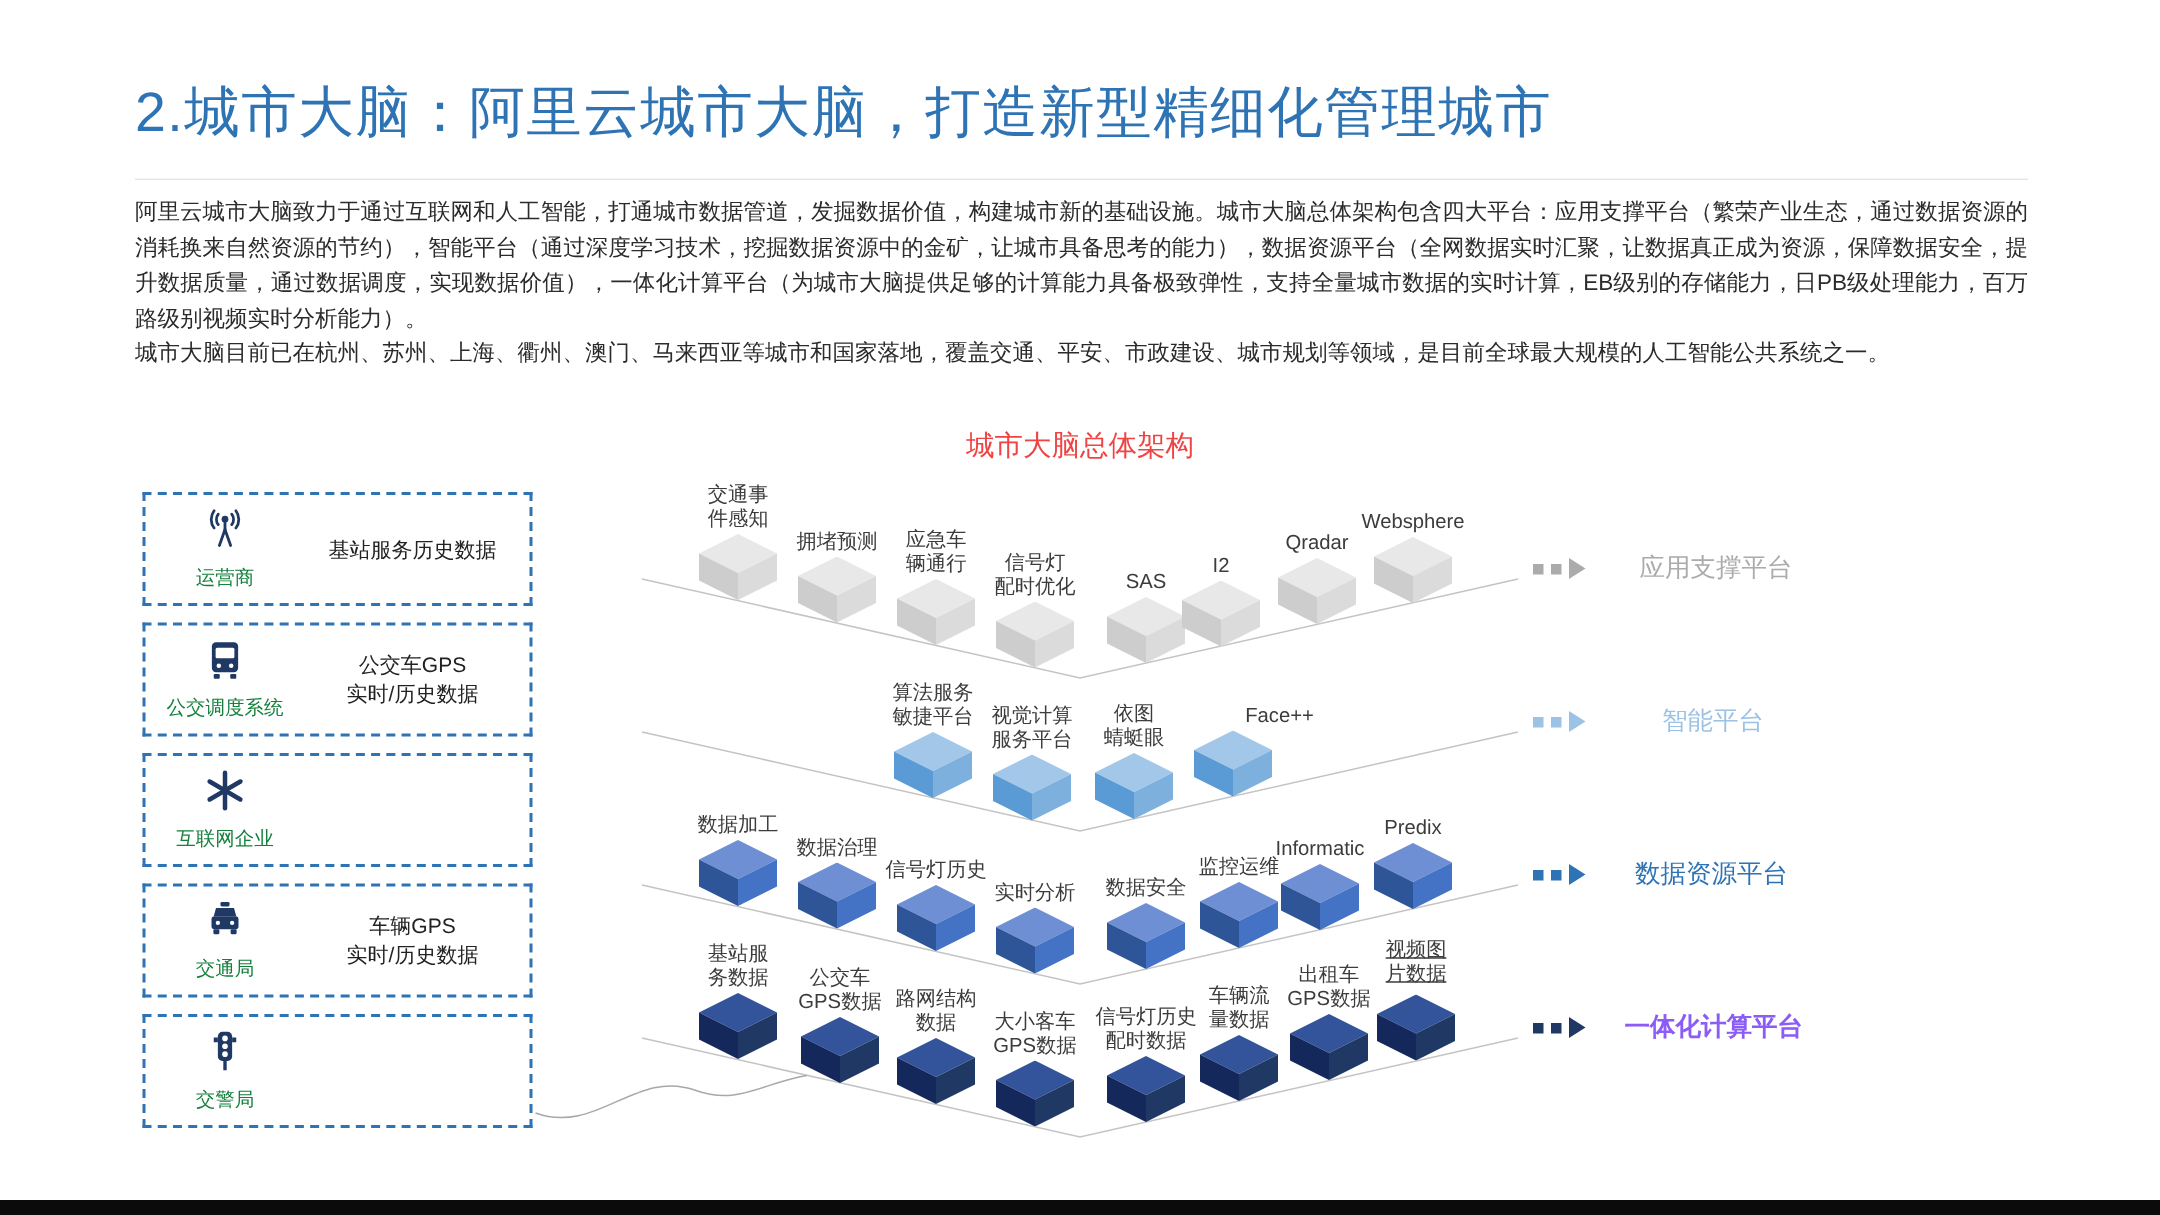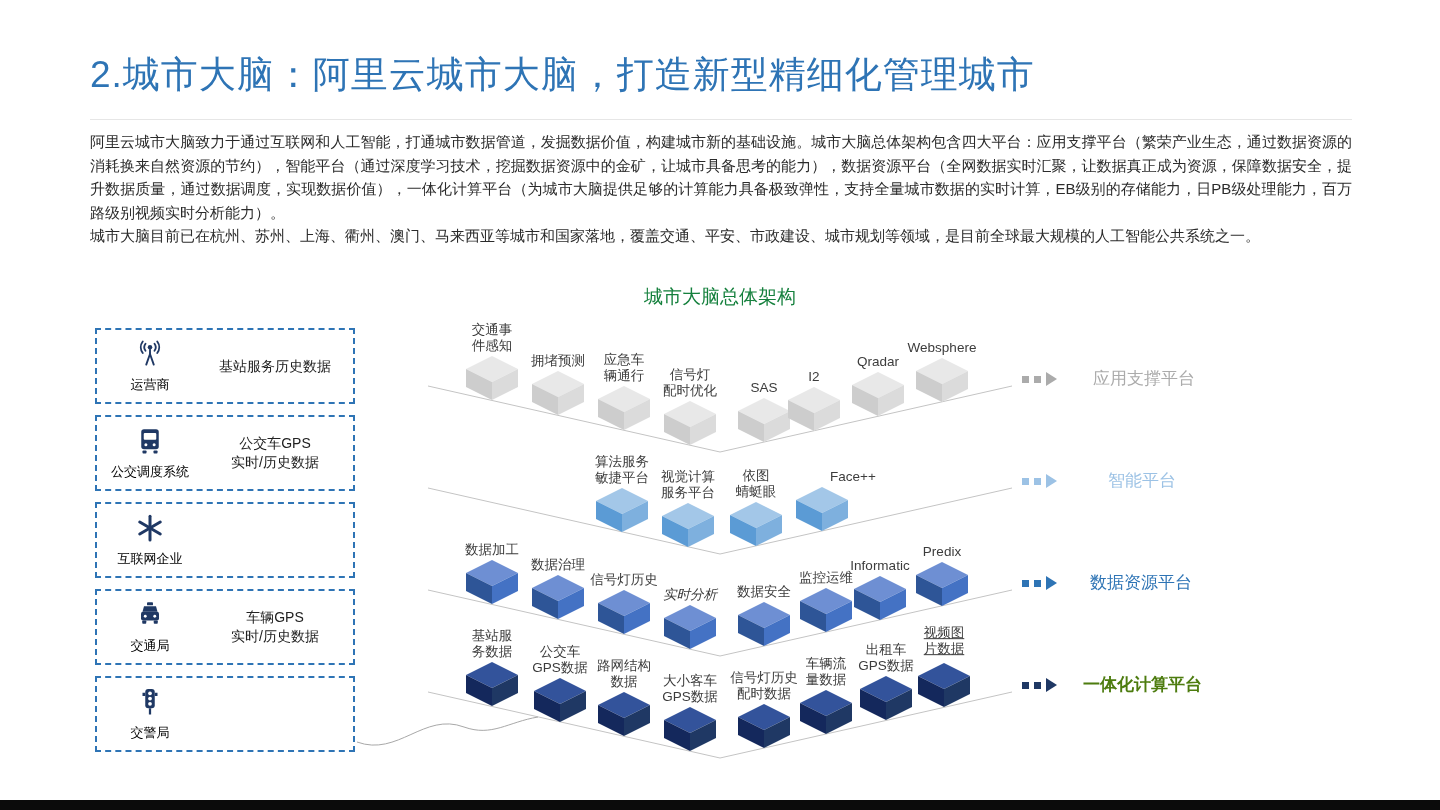--- a/index.html
+++ b/index.html
@@ -6,26 +6,26 @@
   .slide{position:relative;width:1440px;height:810px;background:#ffffff;overflow:hidden;
          font-family:"Liberation Sans","DejaVu Sans",sans-serif;color:#262626;}
   .page-title{position:absolute;left:90px;top:50px;margin:0;font-size:37px;font-weight:500;
               letter-spacing:1px;color:#2E74B5;white-space:nowrap;}
   .title-divider{position:absolute;left:90px;top:119px;width:1262px;height:1px;background:#E6E6E6;}
   .body-text{position:absolute;left:90px;width:1262px;margin:0;font-size:15px;line-height:23.5px;
              text-align:justify;color:#2b2b2b;}
   .p1{top:130px;}
   .p2{top:224px;}
   .diagram-title{position:absolute;left:430px;width:580px;top:284px;text-align:center;
-                 font-size:19px;color:#15803d;}
+                 font-size:19px;color:#ef4444;}
   
   .src-box{position:absolute;left:95px;width:260px;height:76px;border:2px dashed #2E74B5;box-sizing:border-box;}
   .src-left{position:absolute;left:0;top:0;width:106px;height:100%;display:flex;flex-direction:column;
             align-items:center;justify-content:center;gap:3px;color:#1F3864;}
-  .src-caption{font-size:13px;color:#000000;}
+  .src-caption{font-size:13px;color:#15803d;}
   .src-label{position:absolute;left:106px;right:6px;top:0;height:100%;display:flex;align-items:center;
              justify-content:center;text-align:center;font-size:14px;color:#222;white-space:pre-line;line-height:1.35;}
   
   .cube-wrap{position:absolute;width:52px;height:44px;}
   .cube-label{position:absolute;transform:translate(-50%,-100%);white-space:pre-line;text-align:center;
               font-size:13.5px;line-height:1.18;color:#3c3c3c;width:max-content;}
   
   .plat-arrow{position:absolute;display:flex;align-items:center;gap:5px;}
   .plat-arrow .sq{width:7px;height:7px;background:currentColor;display:inline-block;}
   .plat-arrow .tri{width:0;height:0;border-top:7px solid transparent;border-bottom:7px solid transparent;
@@ -235,21 +235,21 @@
           <polygon points="26,0 52,13 26,26 0,13" fill="#6E8FD3"></polygon>
           <polygon points="0,13 26,26 26,44 0,31" fill="#2E5597"></polygon>
           <polygon points="26,26 52,13 52,31 26,44" fill="#4472C4"></polygon>
         </svg></div>
       <div class="cube-label" style="left: 624px; top: 588.301px;">信号灯历史</div>
       <div class="cube-wrap" style="left: 664px; top: 605.219px;"><svg width="52" height="44" viewBox="0 0 52 44">
           <polygon points="26,0 52,13 26,26 0,13" fill="#6E8FD3"></polygon>
           <polygon points="0,13 26,26 26,44 0,31" fill="#2E5597"></polygon>
           <polygon points="26,26 52,13 52,31 26,44" fill="#4472C4"></polygon>
         </svg></div>
-      <div class="cube-label" style="left: 690px; top: 603.219px; font-style: italic;">实时分析</div>
+      <div class="cube-label" style="left: 690px; top: 603.219px;">实时分析</div>
       <div class="cube-wrap" style="left: 738px; top: 602.055px;"><svg width="52" height="44" viewBox="0 0 52 44">
           <polygon points="26,0 52,13 26,26 0,13" fill="#6E8FD3"></polygon>
           <polygon points="0,13 26,26 26,44 0,31" fill="#2E5597"></polygon>
           <polygon points="26,26 52,13 52,31 26,44" fill="#4472C4"></polygon>
         </svg></div>
       <div class="cube-label" style="left: 764px; top: 600.055px;">数据安全</div>
       <div class="cube-wrap" style="left: 800px; top: 588.041px;"><svg width="52" height="44" viewBox="0 0 52 44">
           <polygon points="26,0 52,13 26,26 0,13" fill="#6E8FD3"></polygon>
           <polygon points="0,13 26,26 26,44 0,31" fill="#2E5597"></polygon>
           <polygon points="26,26 52,13 52,31 26,44" fill="#4472C4"></polygon>
@@ -327,17 +327,17 @@
           <polygon points="0,13 26,26 26,44 0,31" fill="#14285C"></polygon>
           <polygon points="26,26 52,13 52,31 26,44" fill="#1F3864"></polygon>
         </svg></div>
       <div class="cube-label" style="left: 944px; top: 657px; text-decoration: underline;">视频图
 片数据</div>
       <div class="plat-arrow" style="left: 1022px; top: 678px; color: rgb(31, 56, 100);">
         <span class="sq"></span>
         <span class="sq"></span>
         <span class="tri"></span>
       </div>
-      <div class="plat-label" style="left: 1083px; top: 673px; color: #4d7c0f; font-weight: bold;">一体化计算平台</div>
+      <div class="plat-label" style="left: 1083px; top: 673px; color: #8b5cf6; font-weight: bold;">一体化计算平台</div>
     </div>
 
   <div class="bottom-bar"></div>
 </div>
 
 </body></html>

